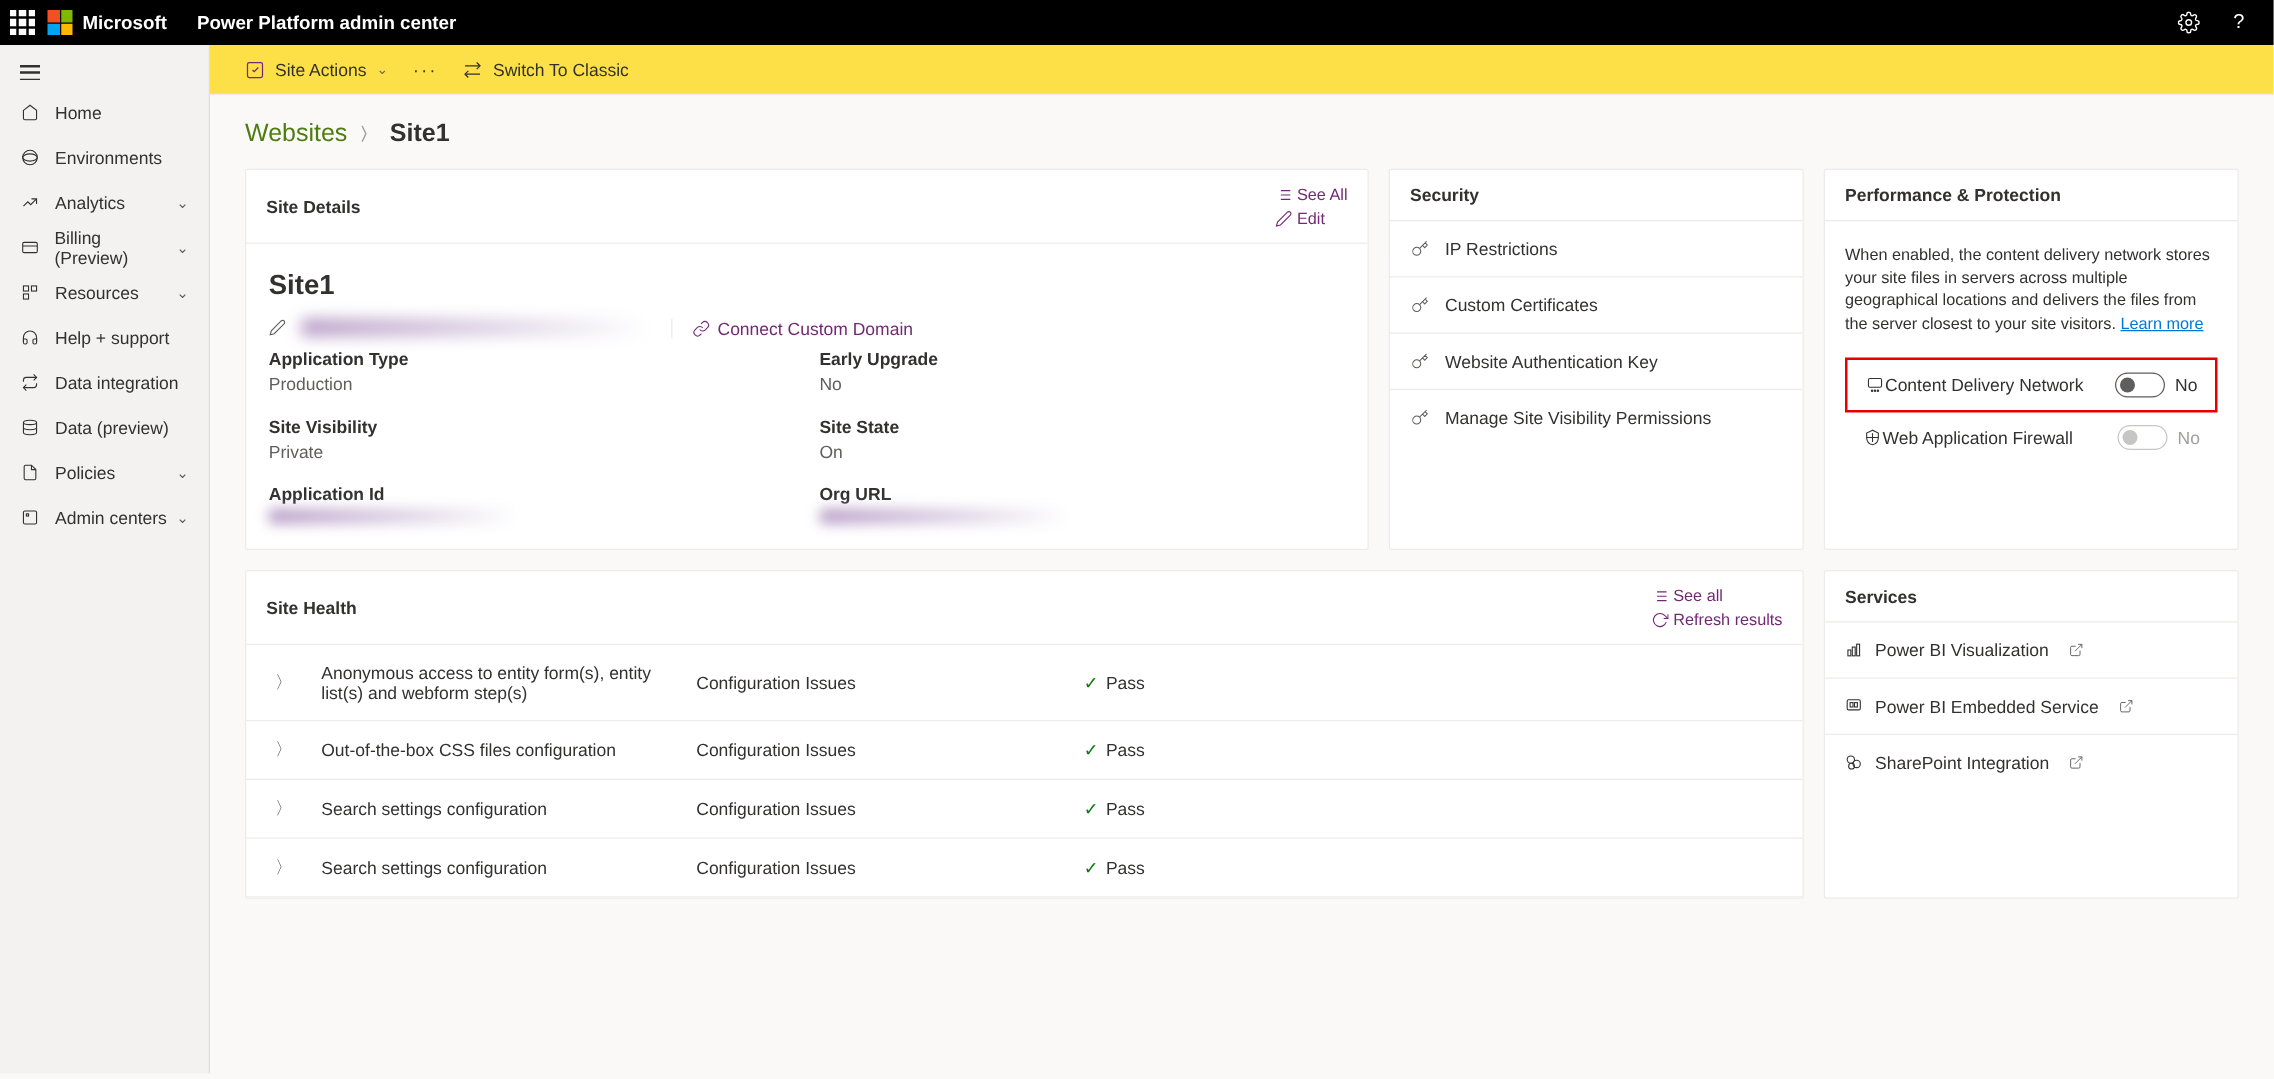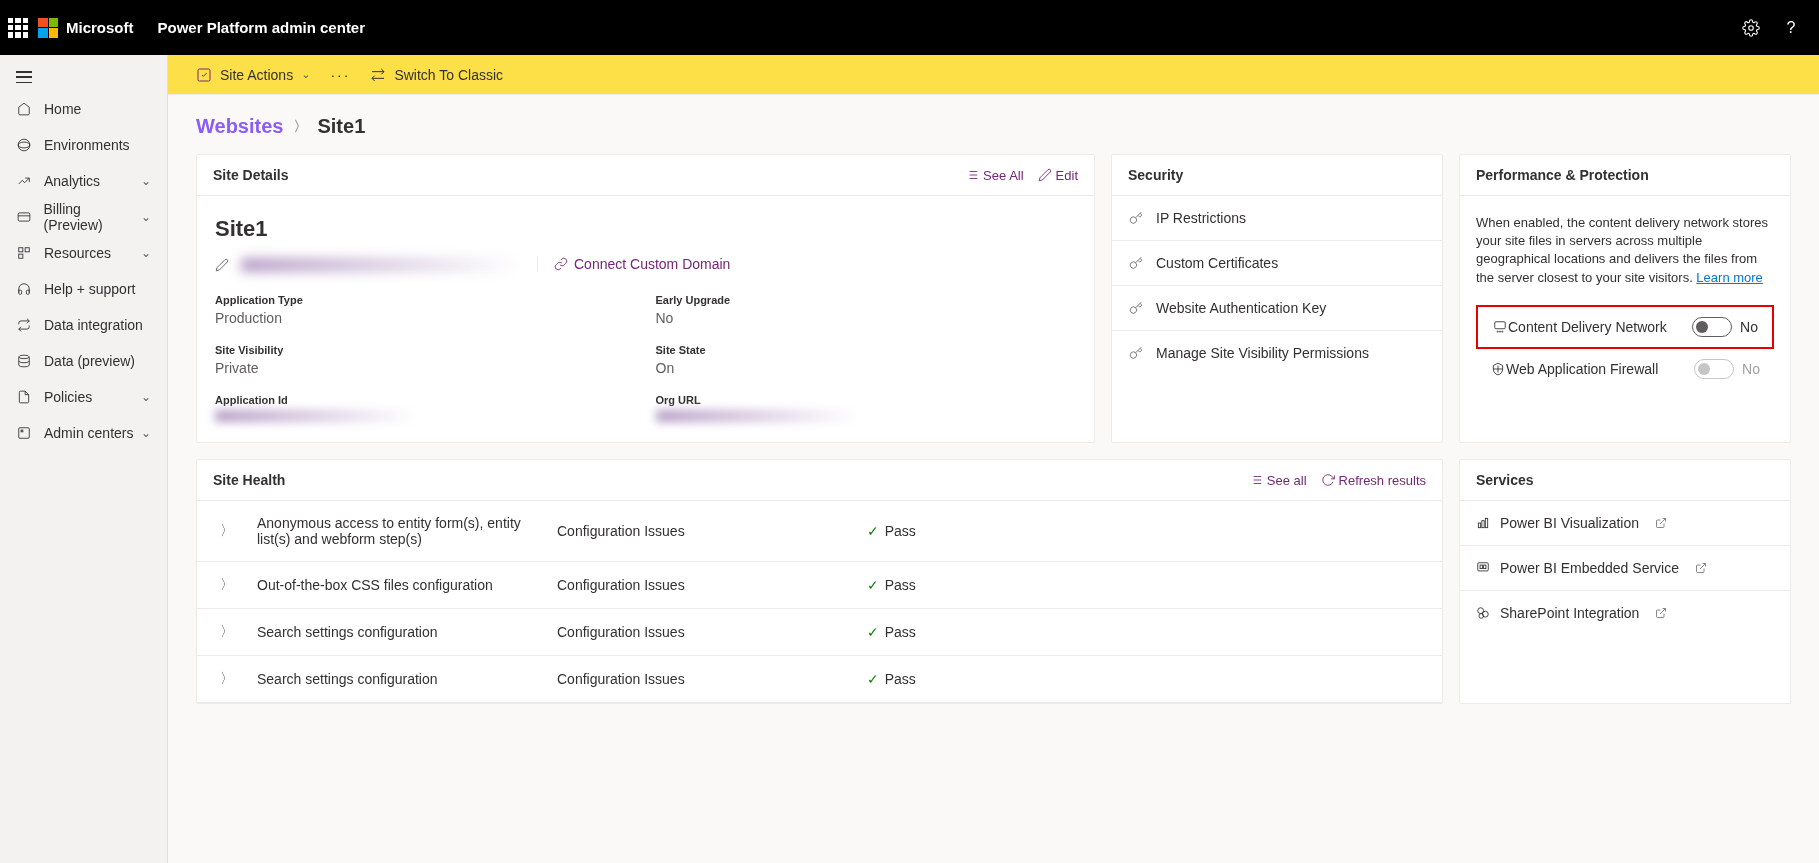--- a/index.html
+++ b/index.html
@@ -1,19 +1,19 @@
 <!DOCTYPE html>
 <html><head>
 <meta charset="utf-8">
 <style>
 * { margin: 0; padding: 0; box-sizing: border-box; }
 body { font-family: 'Segoe UI', Tahoma, sans-serif; font-size: 14px; color: #323130; background: #faf9f8; }
 
 
-.header { background: #000; color: #fff; height: 55px; display: flex; align-items: center; padding: 0 8px; }
+.header { background: #000; color: #fff; height: 36px; display: flex; align-items: center; padding: 0 8px; }
 .waffle { width: 20px; height: 20px; display: grid; grid-template-columns: repeat(3, 1fr); grid-template-rows: repeat(3, 1fr); gap: 2px; margin-right: 10px; cursor: pointer; }
 .waffle-dot { background: #fff; }
 .ms-logo { display: flex; align-items: center; margin-right: 24px; }
 .ms-squares { width: 20px; height: 20px; display: grid; grid-template-columns: 1fr 1fr; grid-template-rows: 1fr 1fr; gap: 1px; margin-right: 8px; }
 .ms-sq1 { background: #f25022; } .ms-sq2 { background: #7fba00; } .ms-sq3 { background: #00a4ef; } .ms-sq4 { background: #ffb900; }
 .ms-text { font-weight: 600; font-size: 15px; }
 .header-title { font-size: 15px; font-weight: 600;}
 .header-spacer { flex: 1; }
 .header-icon { width: 40px; height: 40px; display: flex; align-items: center; justify-content: center; cursor: pointer; font-size: 16px; }
 
@@ -31,39 +31,39 @@
 
 
 .main { flex: 1; display: flex; flex-direction: column; overflow: hidden; }
 .toolbar { height: 40px; background: #fde047; display: flex; align-items: center; padding: 0 28px; gap: 20px; border-bottom: 1px solid #edebe9; }
 .tool-item { display: flex; align-items: center; gap: 8px; cursor: pointer; font-size: 14px; }
 .tool-icon { color: #742774; }
 
 
 .content { padding: 20px 28px; overflow-y: auto; flex: 1; }
 .breadcrumb { font-size: 20px; margin-bottom: 16px; font-weight: 600; display:flex; align-items:center; gap:10px;}
-.breadcrumb .parent { color: #8b5cf6; font-weight: 700; cursor:pointer;}
+.breadcrumb .parent { color: #4d7c0f; font-weight: 400; cursor:pointer;}
 .breadcrumb .sep { color: #a19f9d; font-size: 14px;}
 
 .grid { display: grid; grid-template-columns: 1fr 332px 332px; gap: 16px; }
 .grid-row2 { display: grid; grid-template-columns: 1fr 332px; gap: 16px; margin-top: 16px;}
 .card { background: #fff; border: 1px solid #edebe9; border-radius: 2px;}
 .card-head { display: flex; align-items: center; padding: 12px 16px; border-bottom: 1px solid #edebe9; font-weight: 600; font-size: 14px;}
-.card-head-actions { margin-left: auto; display: flex; gap: 14px; font-weight: 400; font-size: 13px; color: #742774; }
+.card-head-actions { margin-left: auto; display: flex; gap: 4px; font-weight: 400; font-size: 13px; color: #742774; flex-direction: column; }
 .card-head-actions .act { display:flex; align-items:center; gap:4px; cursor:pointer;}
 .card-body { padding: 20px 18px; }
 
 .site-title { font-size: 22px; font-weight: 600; margin-bottom: 14px; }
-.site-url-row { display: flex; align-items: flex-end; margin-bottom: 22px; }
+.site-url-row { display: flex; align-items: flex-start; margin-bottom: 8px; }
 .pencil { color:#605e5c; margin-right: 12px; cursor:pointer;}
 .blurred { filter: blur(6px); background: linear-gradient(90deg,#b69cc6,#fff); height: 14px; width: 280px; border-radius:3px;}
 .connect-domain { color: #742774; display:flex; align-items:center; gap:6px; cursor:pointer; font-size:14px; border-left:1px solid #edebe9; padding-left:16px; margin-left:16px;}
 
 .detail-grid { display: grid; grid-template-columns: 1fr 1fr; row-gap: 18px; column-gap: 20px; }
-.detail-label { font-weight: 600; font-size: 11px; margin-bottom: 4px;}
+.detail-label { font-weight: 600; font-size: 14px; margin-bottom: 4px;}
 .detail-value { font-size: 14px; color: #605e5c; }
 .blurred2 { filter: blur(5px); background: linear-gradient(90deg,#b69cc6,#fff); height: 12px; width: 200px; border-radius:3px; margin-top:4px;}
 
 
 .sec-list { }
 .sec-item { display: flex; align-items: center; padding: 14px 16px; border-bottom: 1px solid #edebe9; cursor: pointer; font-size: 14px;}
 .sec-item:last-child { border-bottom: none; }
 .sec-icon { margin-right: 12px; color:#605e5c; width:16px; display:flex; justify-content:center;}
 
 

